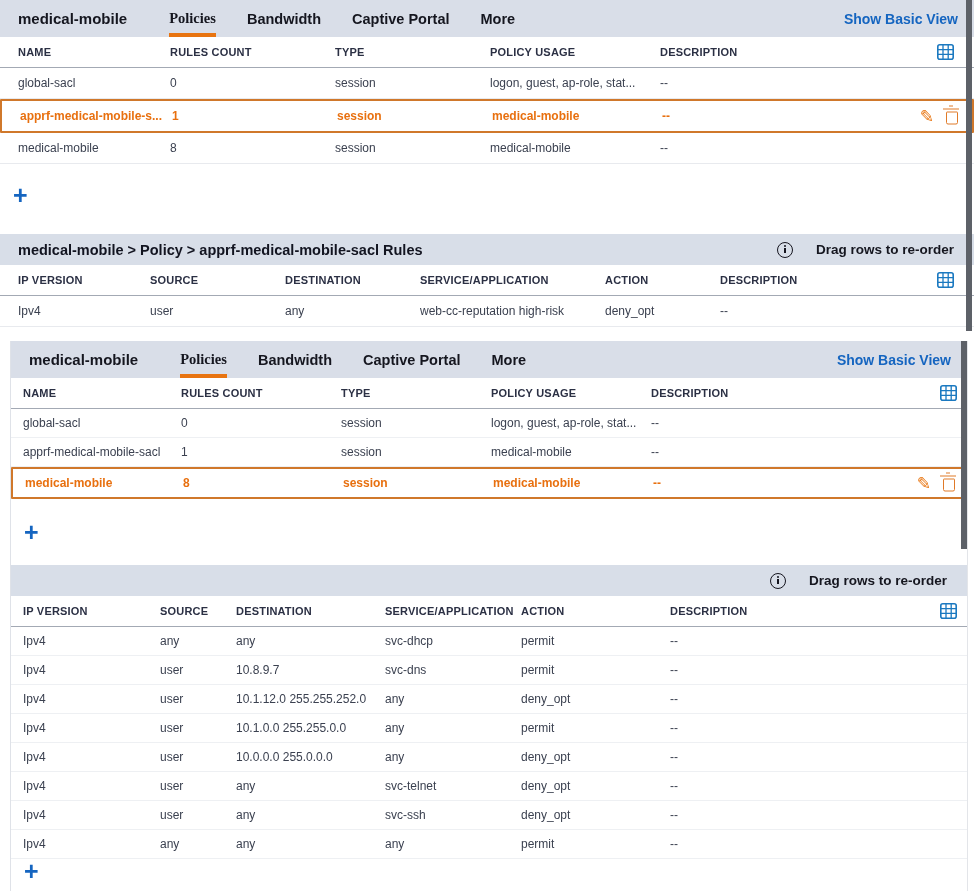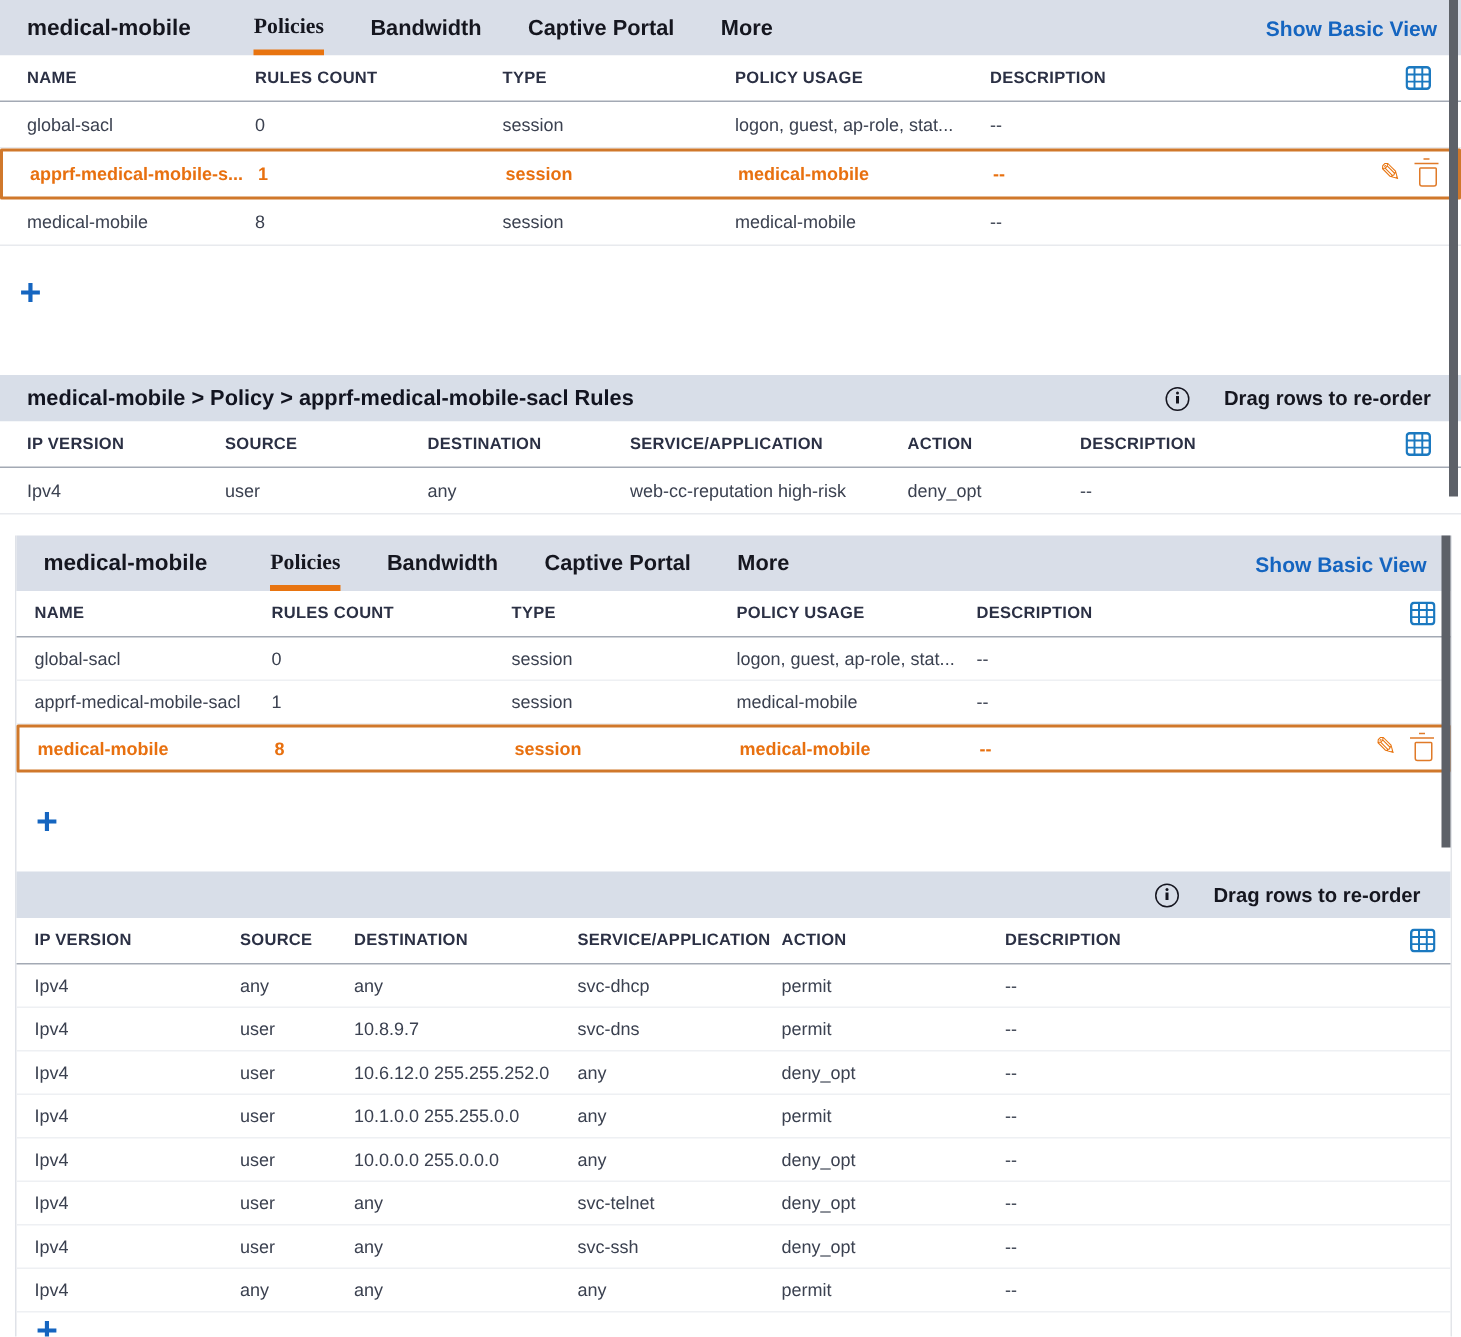--- a/index.html
+++ b/index.html
@@ -60,21 +60,21 @@
 
   
   .add-row{display:flex;align-items:center;padding-left:13px;}
   #panel1 .add-row{height:62px;}
   #panel2 .add-row.mid{height:66px;}
   #panel2 .add-row.end{height:32px;align-items:flex-start;padding-top:2px;}
   .plus{color:#1565c0;font-size:25px;font-weight:bold;line-height:20px;cursor:pointer;}
 
   
   .section-bar{display:flex;align-items:center;background:#d8dee8;height:31px;
-               padding:0 20px 0 18px;margin-top:24px;}
+               padding:0 20px 0 18px;margin-top:8px;}
   #panel2 .section-bar{padding-left:13px;margin-top:0;}
   .section-title{font-weight:bold;font-size:14.5px;color:#121420;white-space:nowrap;}
   .drag-wrap{margin-left:auto;display:flex;align-items:flex-start;gap:23px;}
   .info-ic{width:14px;height:14px;border:1.7px solid #15151f;border-radius:50%;position:relative;flex:0 0 auto;}
   .info-ic::before{content:"";position:absolute;top:2.2px;left:50%;transform:translateX(-50%);
                    width:2px;height:2px;background:#15151f;border-radius:50%;}
   .info-ic::after{content:"";position:absolute;top:5.8px;left:50%;transform:translateX(-50%);
                   width:2px;height:4.6px;background:#15151f;}
   .drag-hint{font-weight:bold;font-size:13.5px;color:#15161f;white-space:nowrap;}
 
@@ -265,21 +265,21 @@
         <span class="cell c0">Ipv4</span>
         <span class="cell c1">user</span>
         <span class="cell c2">10.8.9.7</span>
         <span class="cell c3">svc-dns</span>
         <span class="cell c4">permit</span>
         <span class="cell c5">--</span>
       </div>
       <div class="trow">
         <span class="cell c0">Ipv4</span>
         <span class="cell c1">user</span>
-        <span class="cell c2">10.6.12.0 255.255.252.0</span>
+        <span class="cell c2">10.1.12.0 255.255.252.0</span>
         <span class="cell c3">any</span>
         <span class="cell c4">deny_opt</span>
         <span class="cell c5">--</span>
       </div>
       <div class="trow">
         <span class="cell c0">Ipv4</span>
         <span class="cell c1">user</span>
         <span class="cell c2">10.1.0.0 255.255.0.0</span>
         <span class="cell c3">any</span>
         <span class="cell c4">permit</span>

